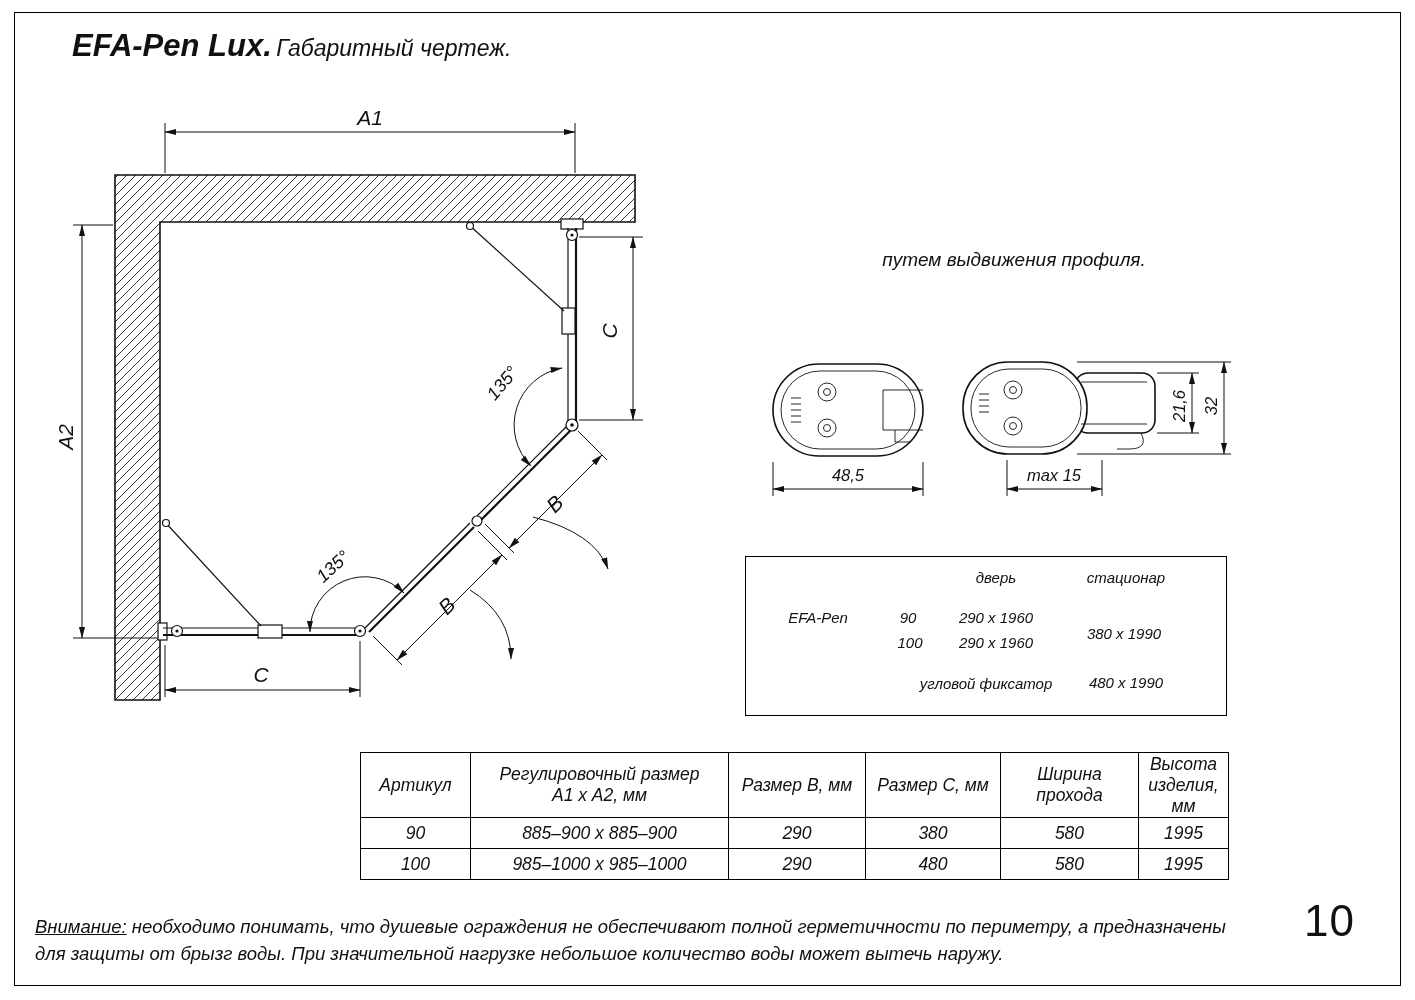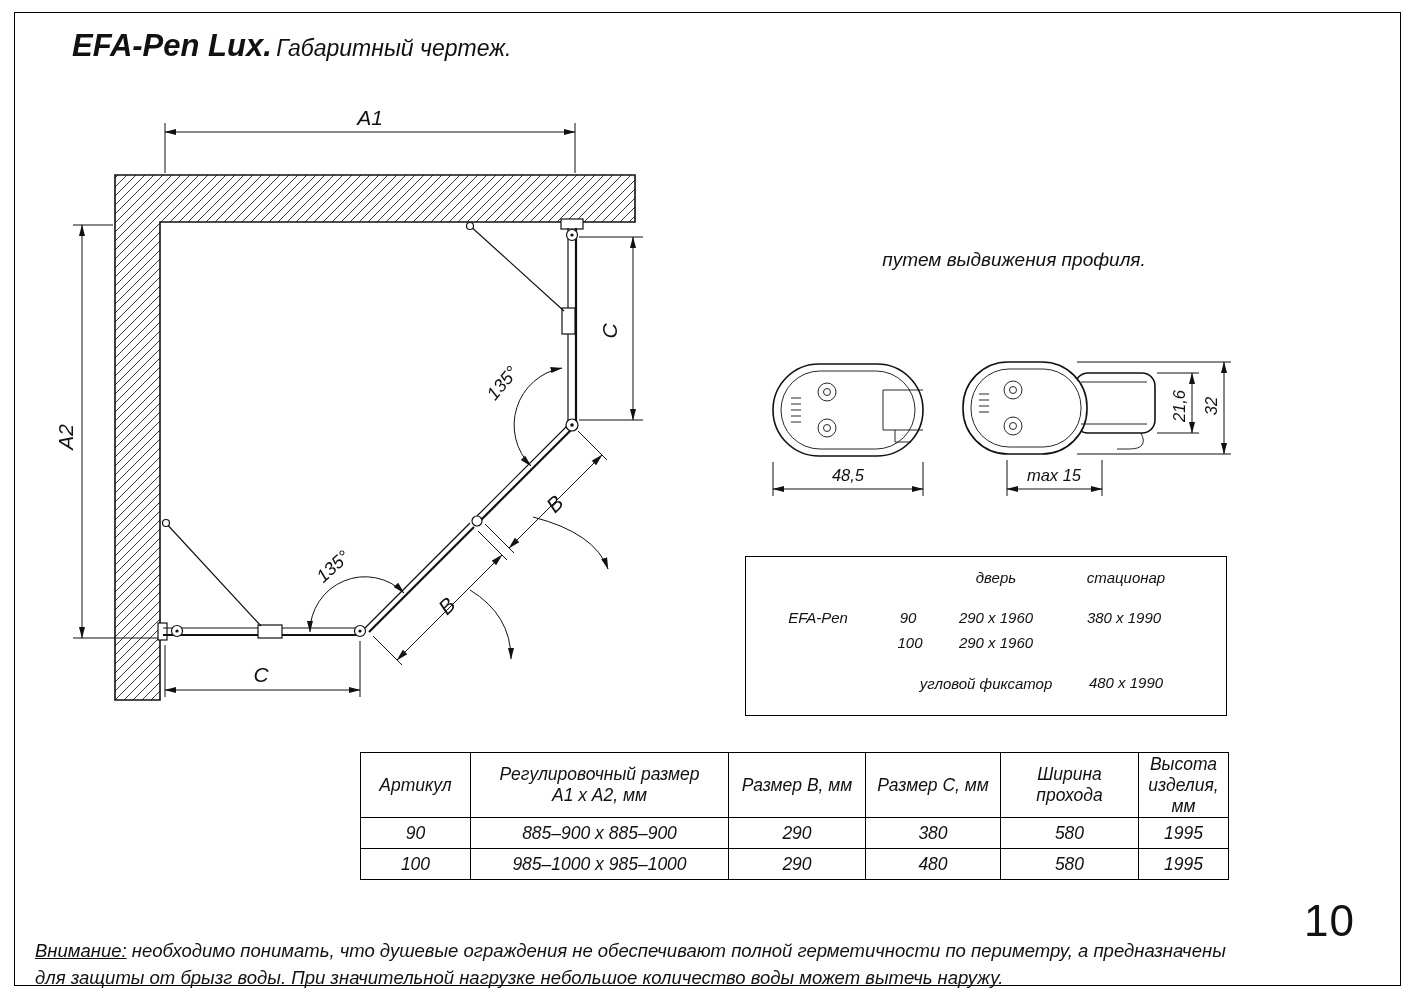--- a/index.html
+++ b/index.html
@@ -14,21 +14,21 @@
   .specbox{position:absolute;left:745px;top:556px;width:480px;height:158px;
            border:1.6px solid #000;font-style:italic;font-size:15px;}
   .sb{position:absolute;transform:translateX(-50%);white-space:nowrap;}
   .dtable{position:absolute;left:360px;top:752px;border-collapse:collapse;
           font-style:italic;font-size:17.5px;table-layout:fixed;}
   .dtable th,.dtable td{border:1.6px solid #000;text-align:center;vertical-align:middle;
           padding:0 4px;font-weight:normal;}
   .dtable th{white-space:pre-line;height:64px;line-height:21px;}
   .dtable td{height:30px;}
   .warning{position:absolute;left:35px;top:913px;width:1218px;font-style:italic;
-           font-size:18.5px;line-height:27px;margin-top:24px;}
+           font-size:18.5px;line-height:27px;}
   .warning .u{text-decoration:underline;}
   .pagenum{position:absolute;left:1304px;top:896px;font-size:44px;letter-spacing:1px;}
   svg text{font-family:"Liberation Sans",sans-serif;font-style:italic;fill:#111;}
   .t21{font-size:21px;} .t18{font-size:18px;} .t16{font-size:16.5px;}
   .ln{stroke:#111;stroke-width:1;fill:none;}
   .pn{stroke:#111;stroke-width:2.2;fill:none;}
   .pt{stroke:#111;stroke-width:1.2;fill:none;}
   .ol{stroke:#111;stroke-width:1.6;fill:#fff;}
   .il{stroke:#111;stroke-width:0.9;fill:none;}
   .wh{fill:#fff;stroke:#111;stroke-width:1.2;}
@@ -218,21 +218,21 @@
   </g>
 </svg>
 
 <div class="specbox">
   <span class="sb" style="left:250px;top:12px;">дверь</span>
   <span class="sb" style="left:380px;top:12px;text-align:center;">стационар</span>
 
   <span class="sb" style="left:72px;top:52px;">EFA-Pen</span>
   <span class="sb" style="left:162px;top:52px;">90</span>
   <span class="sb" style="left:250px;top:52px;">290 x 1960</span>
-  <span class="sb" style="left:378px;top:52px;text-align:center;">380 x 1990</span>
+  <span class="sb" style="left:378px;top:68px;text-align:center;">380 x 1990</span>
 
   <span class="sb" style="left:164px;top:77px;">100</span>
   <span class="sb" style="left:250px;top:77px;">290 x 1960</span>
   <span class="sb" style="left:380px;top:77px;margin-top:40px;">480 x 1990</span>
 
   <span class="sb" style="left:240px;top:118px;">угловой фиксатор</span>
 </div>
 
 <table class="dtable">
   <colgroup>

